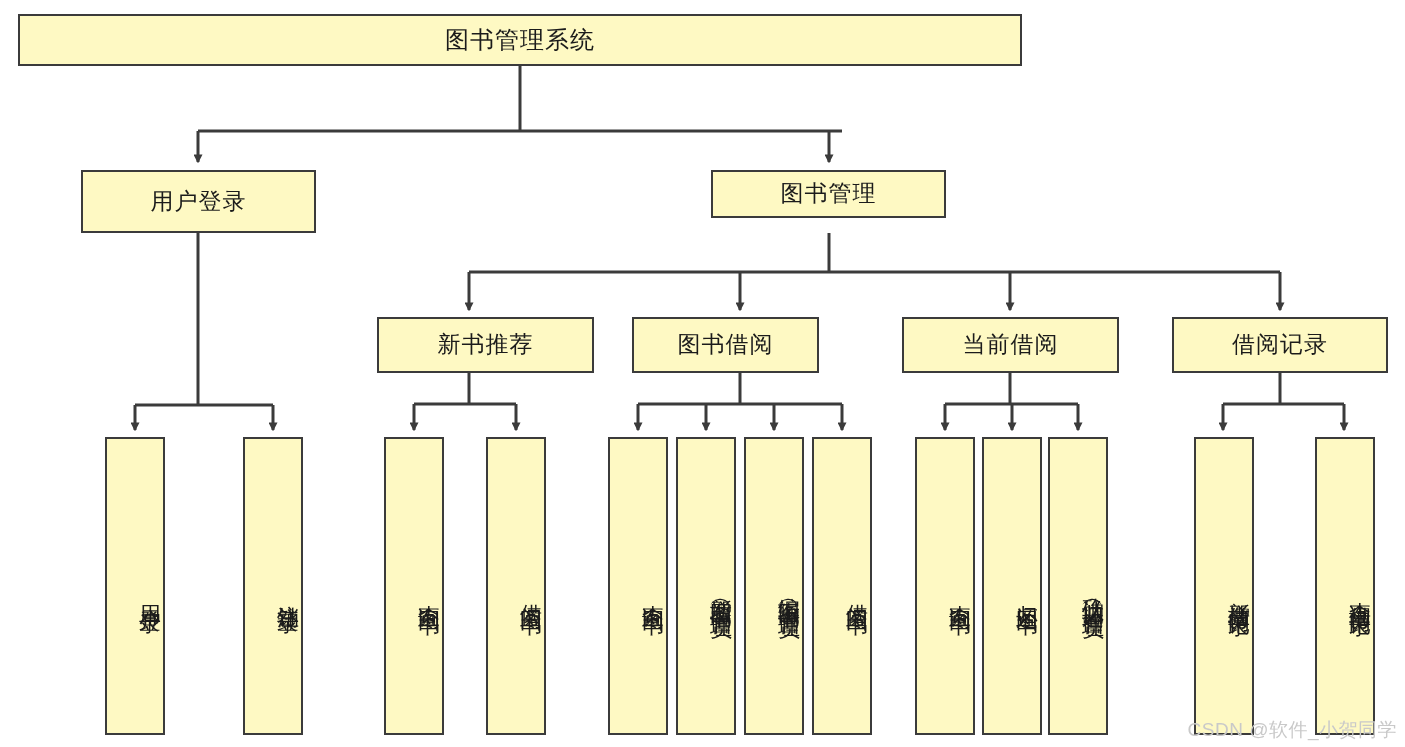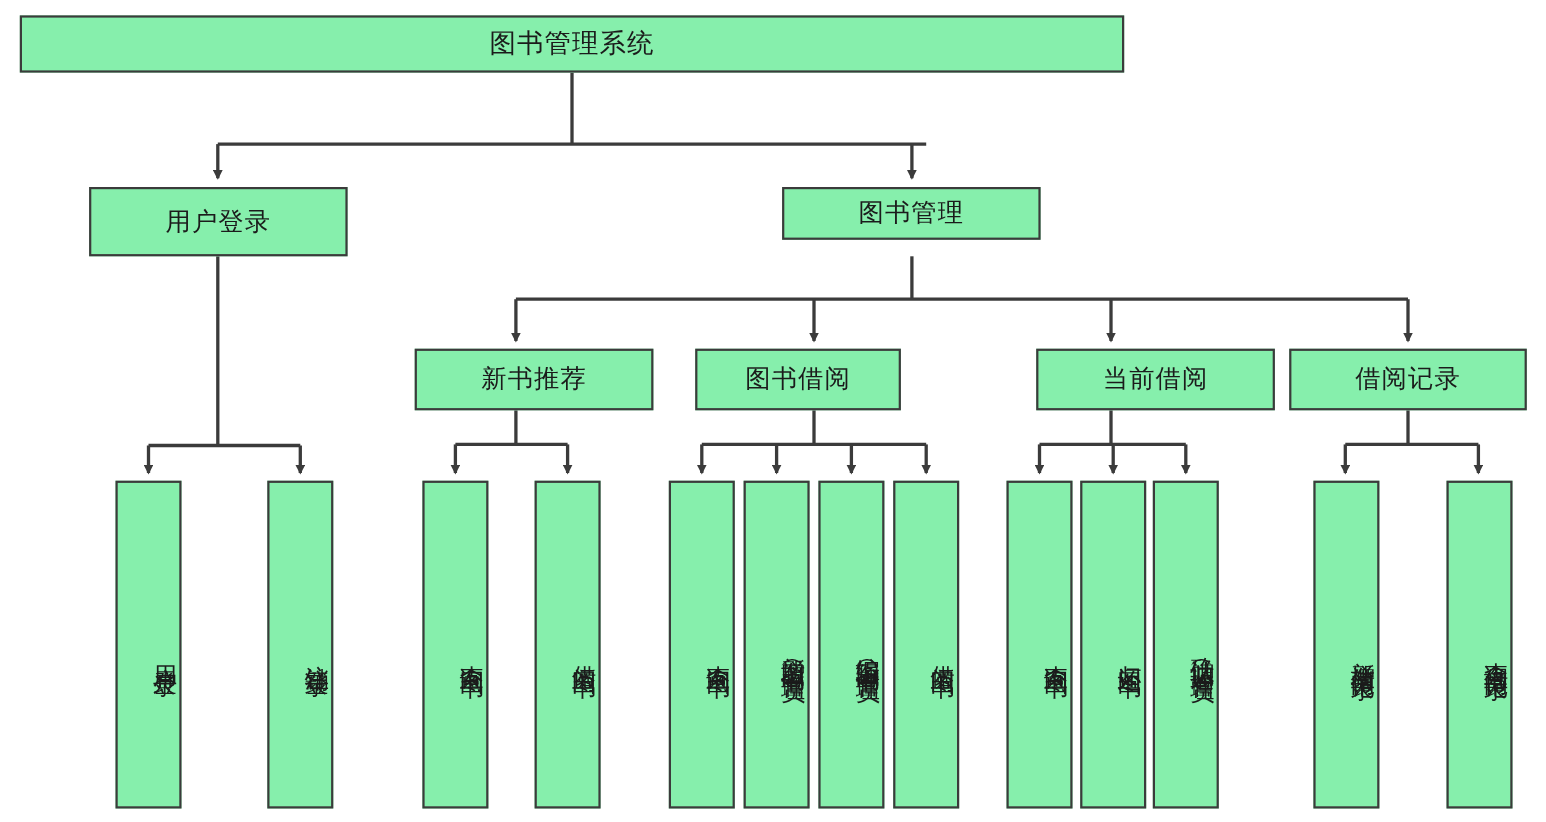--- a/index.html
+++ b/index.html
@@ -17,21 +17,21 @@
   }
   #edges{
     position:absolute;
     left:0; top:0;
     width:1405px; height:747px;
     pointer-events:none;
   }
   .node{
     position:absolute;
     box-sizing:border-box;
-    background:#86efac;
+    background:#fef9c3;
     border:2px solid #3b3b3b;
     display:flex;
     align-items:center;
     justify-content:center;
     color:#1b1b1b;
   }
   .node.horiz{
     font-size:23px;
     letter-spacing:1px;
     line-height:1.2;
@@ -124,21 +124,21 @@
   <div class="node horiz root" style="left:18px;top:14px;width:1004px;height:52px;">图书管理系统</div>
 
   <div class="node horiz" style="left:81px;top:170px;width:235px;height:63px;">用户登录</div>
 
   <div class="node horiz" style="left:711px;top:170px;width:235px;height:48px;">图书管理</div>
 
   <div class="node horiz" style="left:361px;top:317px;width:217px;height:56px;margin-left:16px;">新书推荐</div>
 
   <div class="node horiz" style="left:632px;top:317px;width:187px;height:56px;">图书借阅</div>
 
-  <div class="node horiz" style="left:902px;top:317px;width:217px;height:56px;margin-left:40px;">当前借阅</div>
+  <div class="node horiz" style="left:902px;top:317px;width:217px;height:56px;">当前借阅</div>
 
   <div class="node horiz" style="left:1172px;top:317px;width:216px;height:56px;">借阅记录</div>
 
   <div class="node vert" style="left:105px;top:437px;width:60px;height:298px;">
     <span>用户登录</span>
   </div>
   <div class="node vert" style="left:243px;top:437px;width:60px;height:298px;">
     <span>注销登录</span>
   </div>
 
@@ -172,14 +172,15 @@
     <span>确认归还（管理员）</span>
   </div>
 
   <div class="node vert" style="left:1194px;top:437px;width:60px;height:298px;">
     <span>新增借阅记录</span>
   </div>
   <div class="node vert" style="left:1315px;top:437px;width:60px;height:298px;">
     <span>查询借阅记录</span>
   </div>
 
+  <div class="watermark">CSDN @软件_小贺同学</div>
 
 </div>
 
 </body></html>

